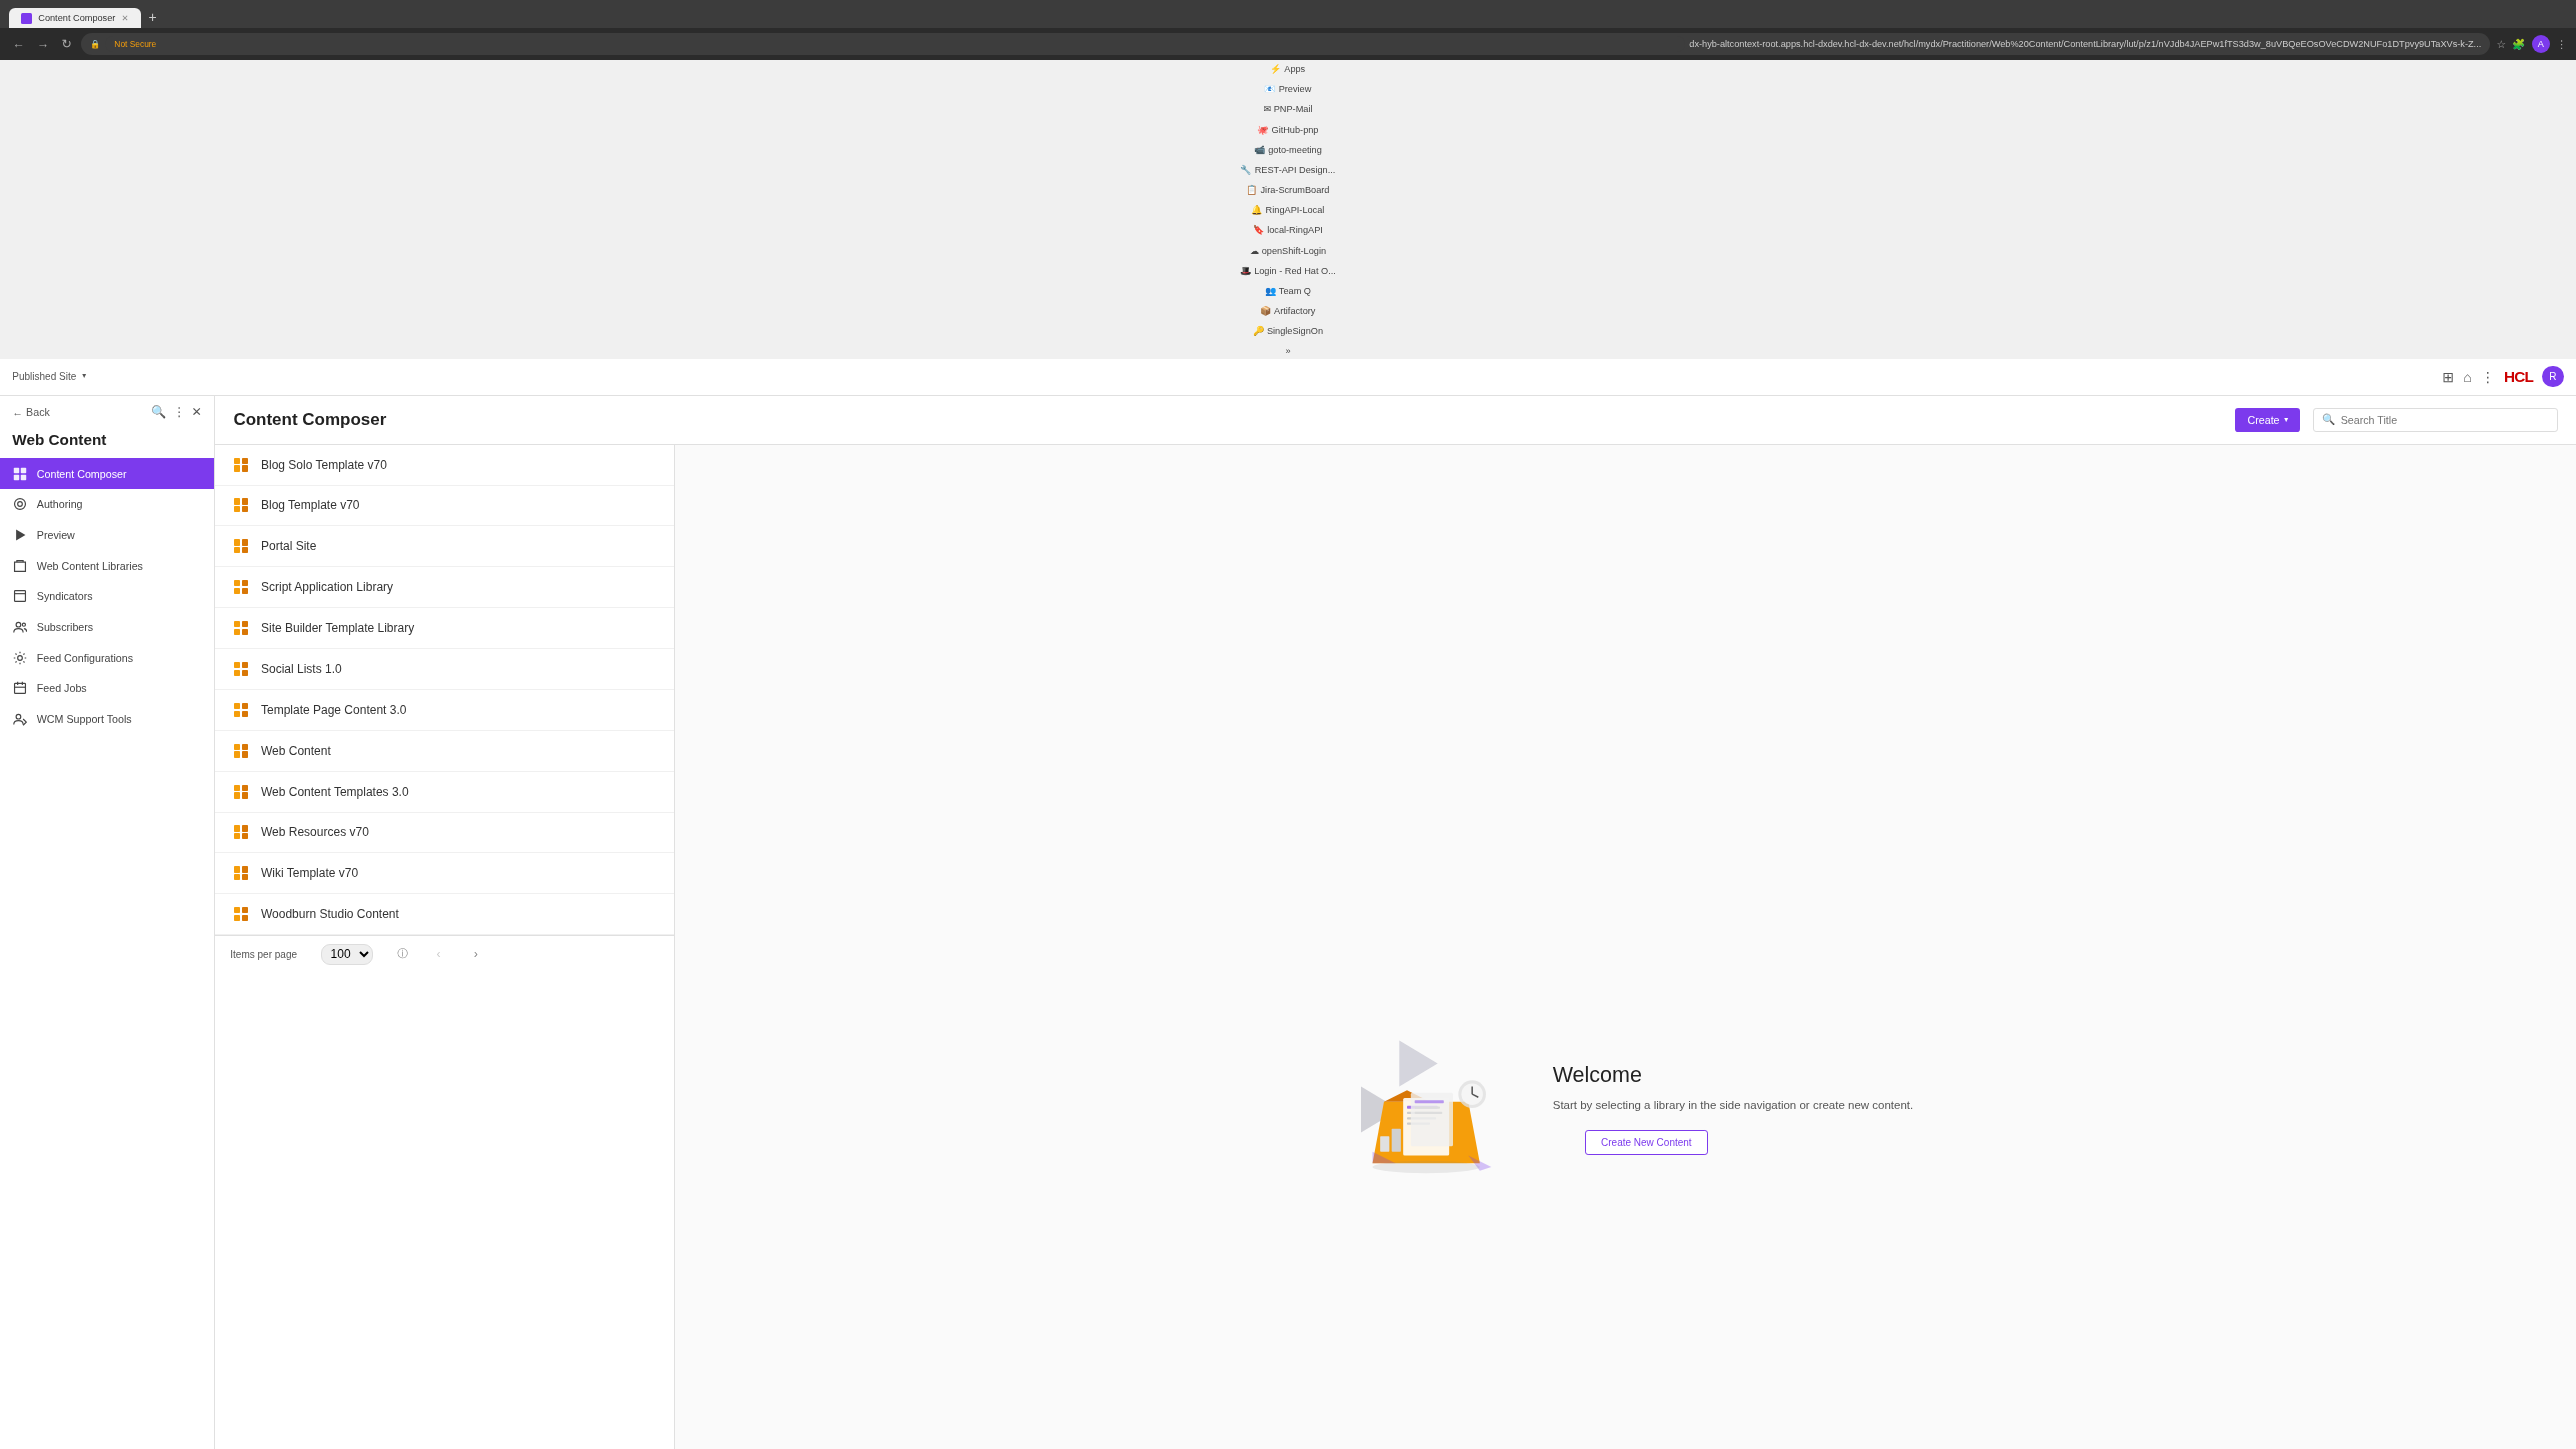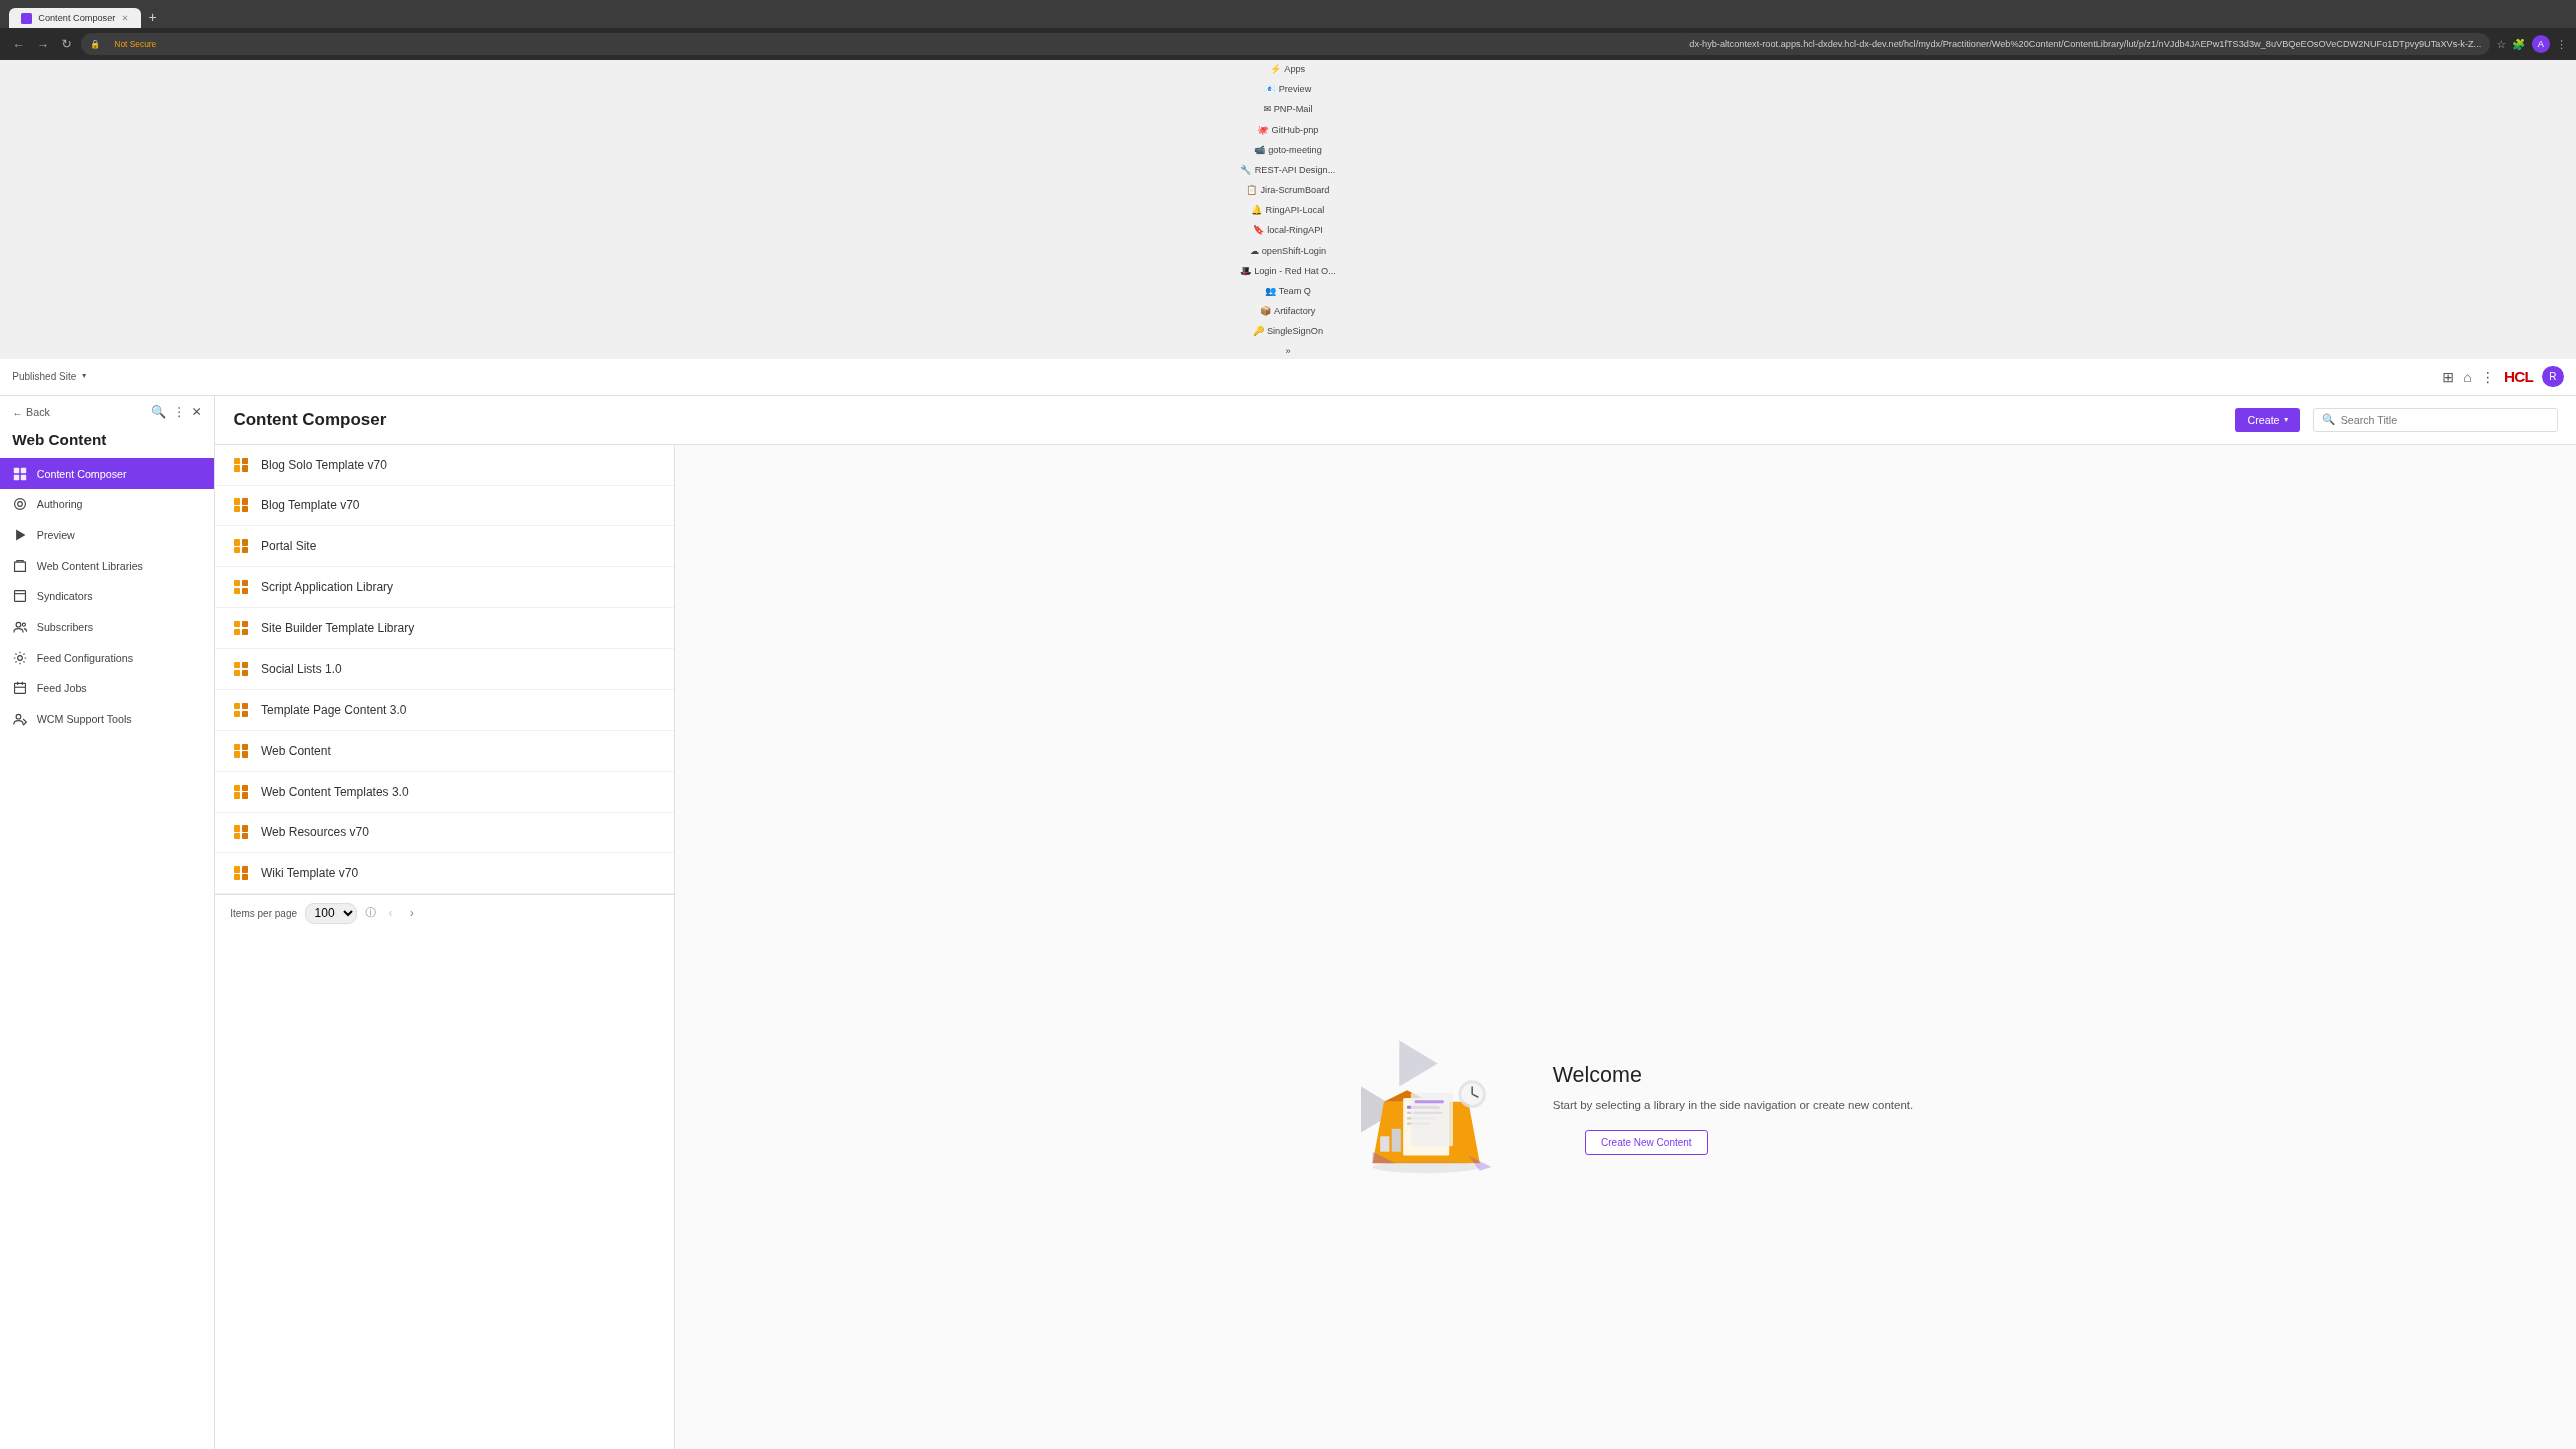--- a/index.html
+++ b/index.html
@@ -72,21 +72,21 @@
 
     
     .welcome-panel { flex: 1; display: flex; align-items: center; justify-content: center; background: #fafafa; }
     .welcome-area { display: flex; align-items: center; gap: 31px; }
     .welcome-illustration { width: 184px; height: 169px; position: relative; }
     .welcome-text h2 { font-size: 21.5px; font-weight: 400; color: #222; margin-bottom: 9.2px; }
     .welcome-text p { font-size: 11.5px; color: #555; line-height: 1.5; margin-bottom: 15.3px; }
     .create-new-btn { background: #fff; color: #7c3aed; border: 0.8px solid #7c3aed; border-radius: 3.1px; padding: 6.1px 15.3px; font-size: 10px; cursor: pointer; margin-left: 32px; }
 
     
-    .pagination-bar { border-top: 0.8px solid #e0e0e0; padding: 7.7px 15.3px; display: flex; align-items: center; gap: 8px; background: #fff; font-size: 10px; color: #555; }
+    .pagination-bar { border-top: 0.8px solid #e0e0e0; padding: 7.7px 15.3px; display: flex; align-items: center; gap: 24px; background: #fff; font-size: 10px; color: #555; }
     .pagination-select { border: 0.8px solid #ddd; border-radius: 9px; padding: 1.5px 4.6px; font-size: 12px; }
     .pagination-btn { background: none; border: none; color: #888; font-size: 12.3px; cursor: pointer; padding: 1.5px 4.6px; }
     .pagination-btn:disabled { color: #ccc; }
     .info-icon { color: #888; cursor: pointer; font-size: 10.7px; }
 
     
     .illus-svg { width: 184px; height: 169px; }
   </style>
 </head>
 <body>
@@ -407,20 +407,31 @@
             <div class="grid-icon">
                 <div class="grid-cell"></div>
                 <div class="grid-cell"></div>
                 <div class="grid-cell"></div>
                 <div class="grid-cell"></div>
               </div>
           </div>
           <span class="library-item-name">Wiki Template v70</span>
         </div>
 
+        <div class="library-item">
+          <div class="library-item-icon">
+            <div class="grid-icon">
+                <div class="grid-cell"></div>
+                <div class="grid-cell"></div>
+                <div class="grid-cell"></div>
+                <div class="grid-cell"></div>
+              </div>
+          </div>
+          <span class="library-item-name">Woodburn Studio Content</span>
+        </div>
 
 
         <div class="pagination-bar">
           <span>Items per page</span>
           <select class="pagination-select">
             <option>100</option>
             <option>50</option>
             <option>25</option>
           </select>
           <span class="info-icon">ⓘ</span>

